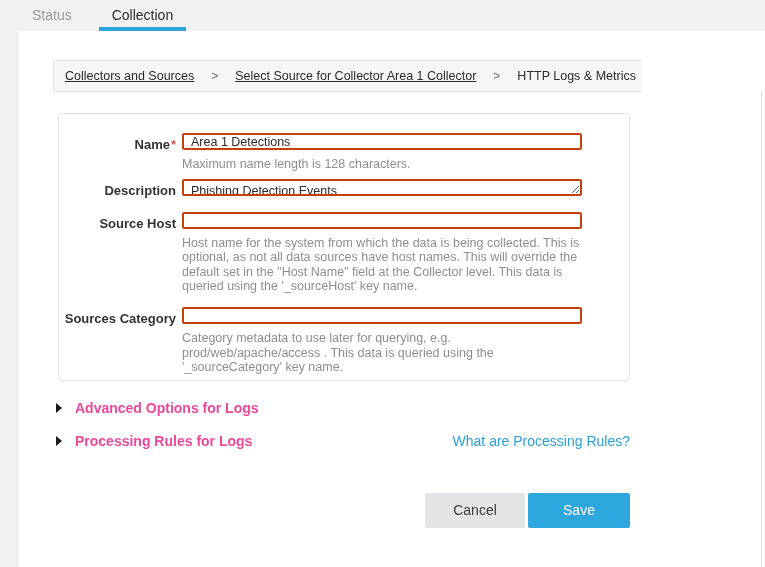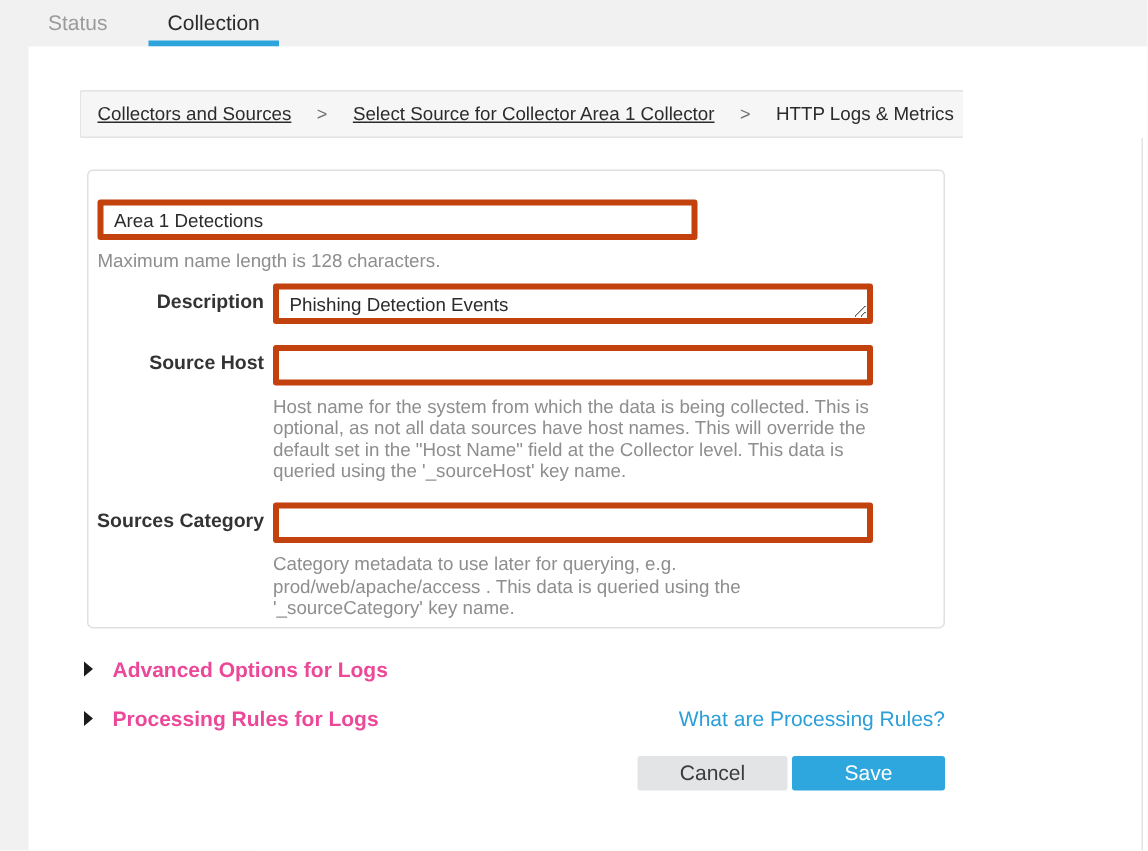--- a/index.html
+++ b/index.html
@@ -61,22 +61,22 @@
   }
   .field { display:flex; }
   .field .flabel {
     width:117px; text-align:right; padding-right:0;
     font-size:13px; font-weight:700; color:#333;
     padding-top:4px; white-space:nowrap;
   }
   .field .fbody { margin-left:6px; width:400px; }
   .req-mark { color:#e15454; font-weight:700; margin-left:1px; }
   .text-input, .text-area {
-    width:400px; height:27px;
-    border:4px solid #c2410c; border-radius:2px;
+    width:400px; height:17px;
+    border:2px solid #c2410c; border-radius:2px;
     font-family:"Liberation Sans","DejaVu Sans",sans-serif;
     font-size:12.5px; color:#2b2b2b;
     padding:0 7px; background:#fff; outline:none; display:block;
   }
   .text-area { padding-top:2px; line-height:16px; overflow:hidden; resize:both; }
   .help {
     margin-top:7px; font-size:12.5px; color:#8e8e8e; line-height:14.6px;
   }
   .mb7  { margin-bottom:7px; }
   .mb13 { margin-bottom:13px; }
@@ -100,23 +100,23 @@
   .help-link {
     font-size:14px; color:#2b9fd8; text-decoration:none; cursor:pointer; white-space:nowrap;
   }
 
   
   .actions {
     margin:7px 0 0 37px; width:574px;
     display:flex; justify-content:flex-end;
   }
   .btn {
-    height:23px; border:none; border-radius:2px;
+    height:35px; border:none; border-radius:2px;
     font-family:"Liberation Sans","DejaVu Sans",sans-serif;
-    font-size:14px; cursor:pointer;
+    font-size:14px; cursor:pointer;margin-top:27px;
   }
   .btn-cancel { width:100px; background:#e3e4e5; color:#3c3c3c; }
   .btn-save   { width:102px; background:#2ea6de; color:#ffffff; margin-left:3px; }
 </style>
 </head>
 <body>
 
 <div class="tabbar">
   <div class="tab">
     <span>Status</span>
@@ -132,20 +132,23 @@
     <a class="crumb-link">Collectors and Sources</a>
     <span class="crumb-sep">&gt;</span>
     <a class="crumb-link">Select Source for Collector Area 1 Collector</a>
     <span class="crumb-sep">&gt;</span>
     <span class="crumb-current">HTTP Logs &amp; Metrics</span>
   </div>
 
   <div class="form-card">
 
     <div class="field">
+      <div class="flabel">
+        <span>Name</span><span class="req-mark">*</span>
+      </div>
       <div class="fbody">
         <input type="text" class="text-input" value="Area 1 Detections" style="">
         <div class="help mb7">Maximum name length is 128 characters.</div>
       </div>
     </div>
 
     <div class="field mb14">
       <div class="flabel">Description</div>
       <div class="fbody">
         <textarea class="text-area" style="">Phishing Detection Events</textarea>

